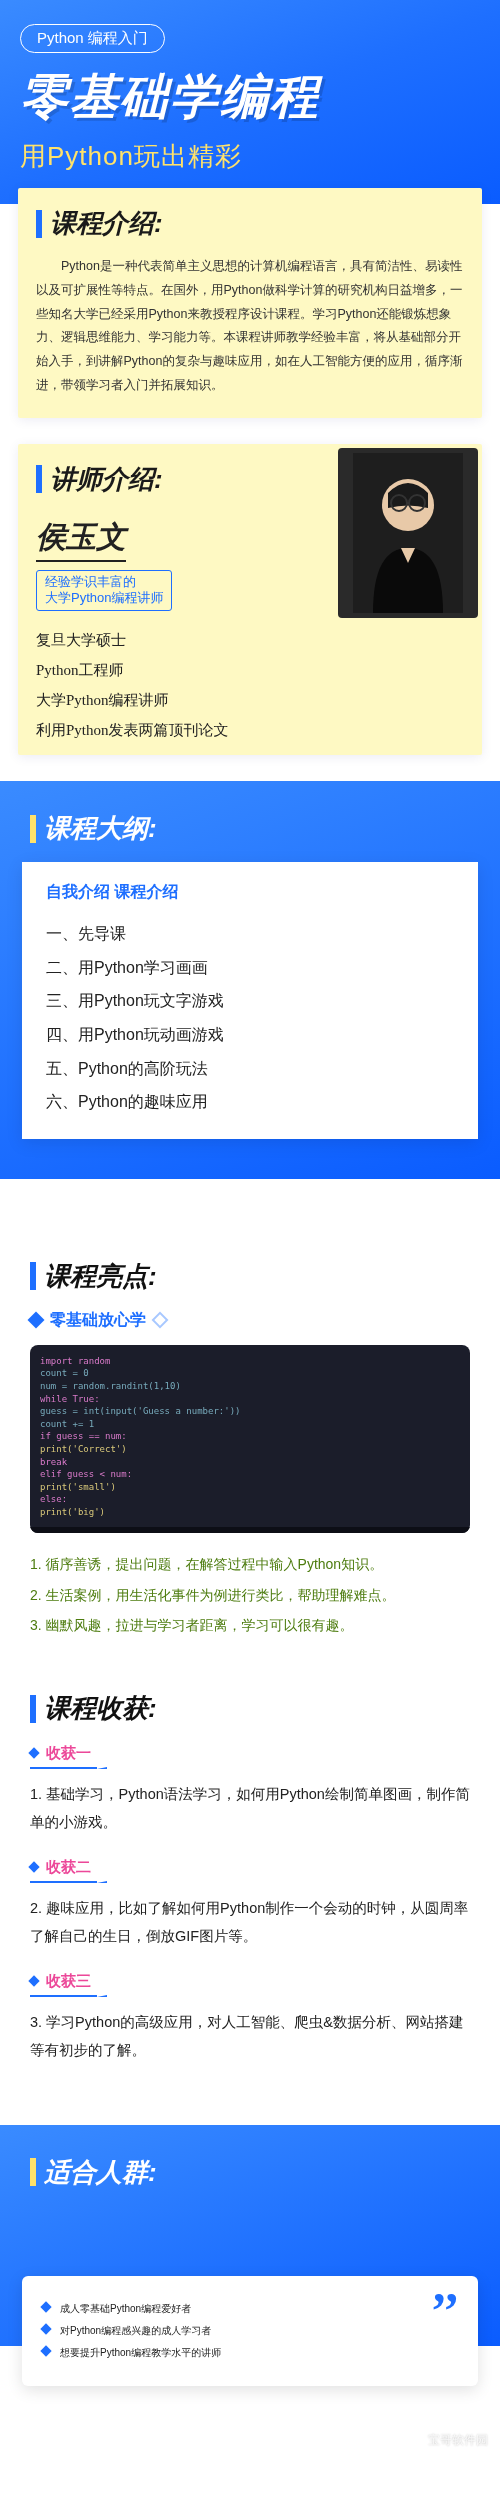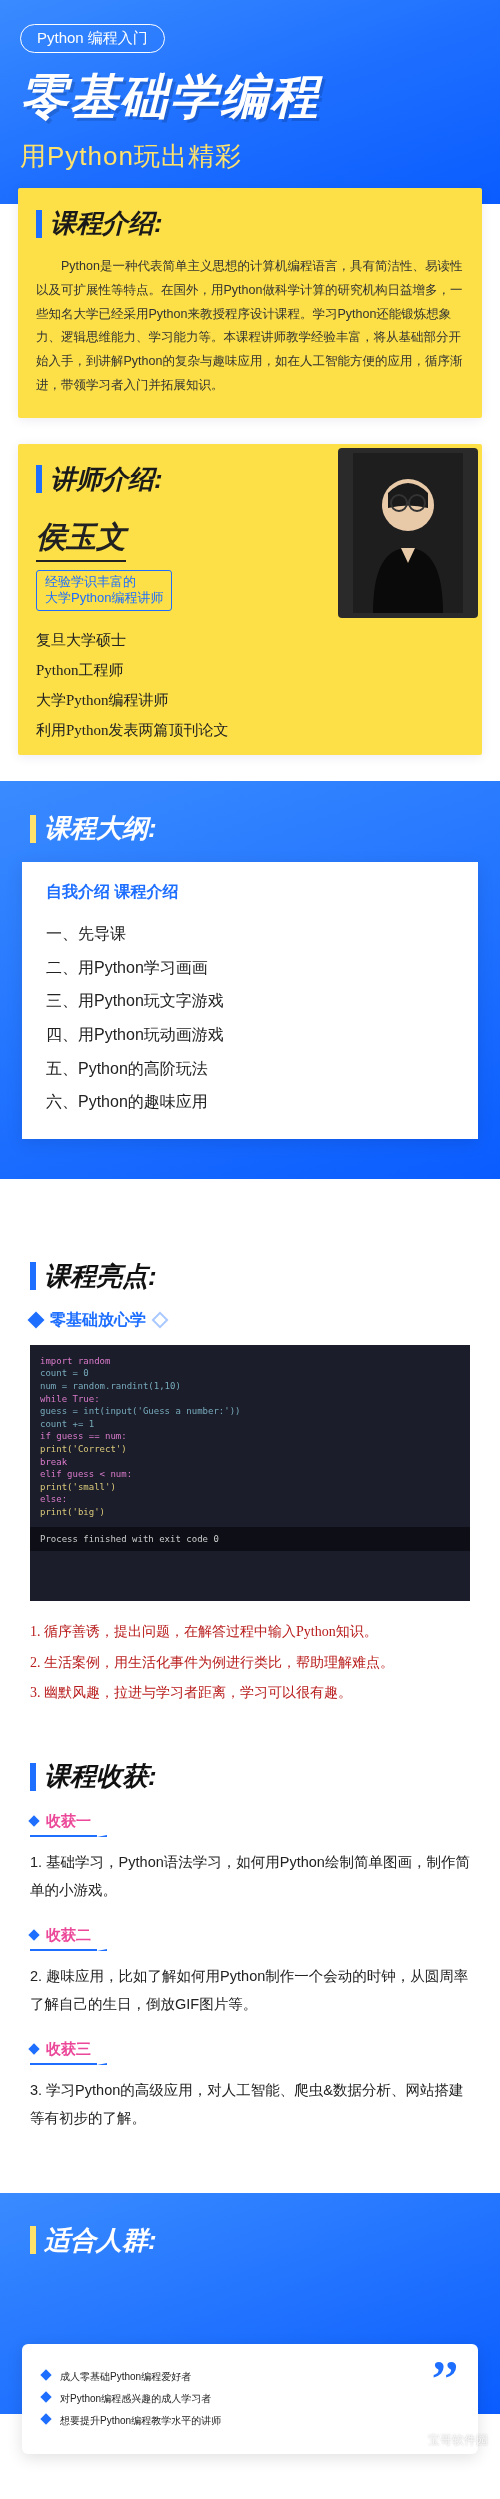--- a/index.html
+++ b/index.html
@@ -5,21 +5,21 @@
 * { margin: 0; padding: 0; box-sizing: border-box; }
 body { width: 500px; font-family: "Microsoft YaHei", sans-serif; background: #fff; color: #222; }
 
 
 .hero { background: linear-gradient(160deg, #3a8bff 0%, #1e6fff 50%, #0a5cff 100%); padding: 24px 20px 30px; color: #fff; position: relative; overflow: hidden; }
 .badge { display: inline-block; border: 1.5px solid #fff; border-radius: 20px; padding: 4px 16px; font-size: 15px; }
 .hero-title { font-size: 48px; font-weight: 900; font-style: italic; margin: 12px 0 10px; letter-spacing: 2px; text-shadow: 3px 3px 0 rgba(0,0,0,.15); }
 .hero-sub { font-size: 26px; color: #ffe26b; font-weight: 500; letter-spacing: 1px; }
 
 
-.card { background: #fde047; margin: 0 18px 26px; border-radius: 2px; box-shadow: 0 2px 12px rgba(0,0,120,.08); padding: 18px 18px 20px; position: relative; }
+.card { background: #fef9c3; margin: 0 18px 26px; border-radius: 2px; box-shadow: 0 2px 12px rgba(0,0,120,.08); padding: 18px 18px 20px; position: relative; }
 .card-first { margin-top: -16px; }
 .card-title-bar { display: flex; align-items: center; margin-bottom: 14px; }
 .card-title-bar .accent { width: 6px; height: 28px; background: #1e6fff; margin-right: 8px; }
 .card-title-bar .title { font-size: 26px; font-weight: 700; font-style: italic; color: #1a1a1a; }
 .intro-text { font-size: 12.5px; line-height: 1.9; color: #333; text-indent: 2em; }
 
 
 .instructor { position: relative; padding-bottom: 10px; }
 .instructor-photo { position: absolute; right: 4px; top: 4px; width: 140px; height: 170px; background: #2a2a2a; border-radius: 4px; display: flex; align-items: center; justify-content: center; overflow: hidden; }
 .instructor-photo svg { width: 110px; height: 160px; }
@@ -39,24 +39,24 @@
 .outline-list { list-style: none; font-size: 16px; line-height: 2.1; color: #222; font-weight: 500; }
 
 
 .section { margin-top: 80px; padding: 0 0 20px; }
 .section .sec-head .bar { background: #1e6fff; }
 .section .sec-head .txt { color: #111; }
 .diamond-row { margin: 10px 30px 14px; font-size: 16px; color: #1e6fff; font-weight: 600; display: flex; align-items: center; gap: 8px; }
 .diamond { width: 12px; height: 12px; transform: rotate(45deg); display: inline-block; }
 .d-fill { background: #1e6fff; }
 .d-outline { border: 2px solid #a8c8ff; }
-.code-img { margin: 10px 30px 16px; height: 256px; background: #1b1d2a; border-radius: 0; padding: 10px; font-family: Consolas, monospace; font-size: 9px; color: #7ab; line-height: 1.4; overflow: hidden; }
+.code-img { margin: 10px 30px 16px; height: 188px; background: #1b1d2a; border-radius: 8px; padding: 10px; font-family: Consolas, monospace; font-size: 9px; color: #7ab; line-height: 1.4; overflow: hidden; }
 .code-img .pink { color: #d97ac9; } .code-img .yellow { color: #d9c87a; }
 .code-footer { background: #0d0e16; margin: 8px -10px -10px; padding: 6px 10px; color: #ccc; font-size: 9px; }
-.hl-list { margin: 0 30px; font-size: 14px; line-height: 2.2; color: #b91c1c; font-family: Liberation Serif, serif; }
+.hl-list { margin: 0 30px; font-size: 14px; line-height: 2.2; color: #4d7c0f; }
 
 
 .gain-block { margin: 14px 30px 20px; }
 .gain-label { display: inline-block; border-bottom: 2px solid #1e6fff; color: #ec4899; font-size: 15px; font-weight: 600; padding: 2px 6px 4px 0; position: relative; }
 .gain-label::before { content: ""; display: inline-block; width: 8px; height: 8px; background: #1e6fff; transform: rotate(45deg); margin-right: 8px; margin-bottom: 1px; }
 .gain-label::after { content: ""; position: absolute; right: -10px; bottom: -2px; width: 0; height: 0; border-left: 10px solid transparent; border-bottom: 2px solid #1e6fff; }
 .gain-text { font-size: 14.5px; line-height: 1.9; margin-top: 12px; color: #222; }
 
 
 .aud-card { background: #fff; margin: -70px 22px 20px; border-radius: 6px; padding: 22px 20px; box-shadow: 0 4px 16px rgba(0,0,0,.12); position: relative; }

